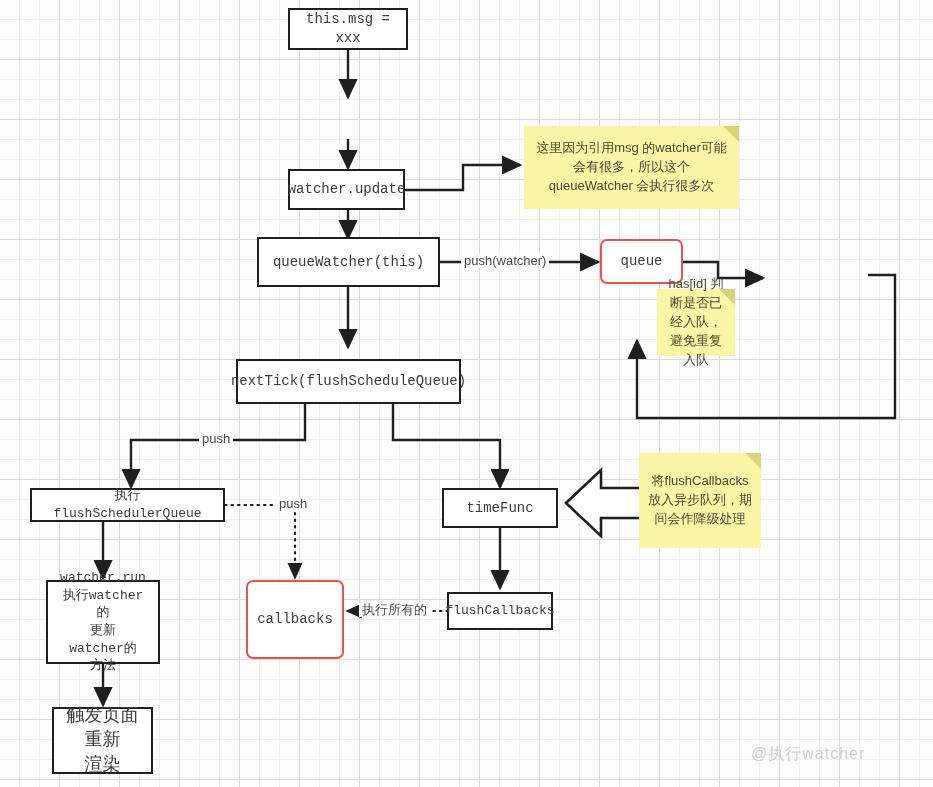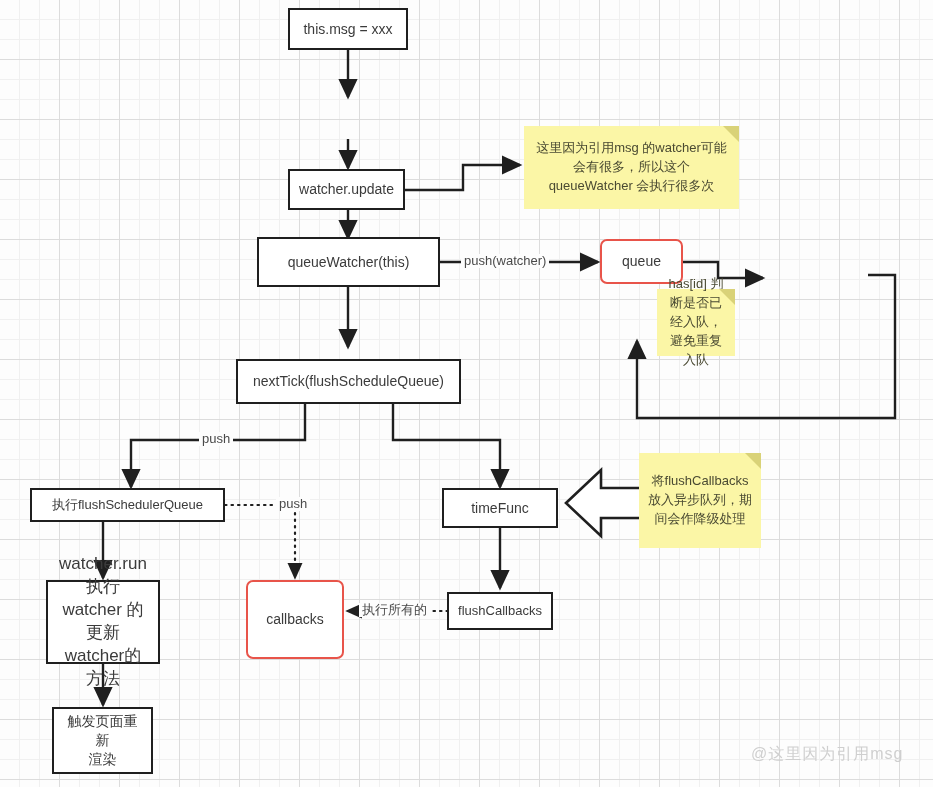--- a/index.html
+++ b/index.html
@@ -28,20 +28,21 @@
     box-sizing:border-box;
     background:#ffffff;
     border:2px solid #1f1f1f;
     display:flex;align-items:center;justify-content:center;
     text-align:center;
     color:#3b3b3b;
     font-size:14px;
     line-height:1.35;
     white-space:pre-line;
     padding:2px 12px;
+    font-family:Liberation Mono, monospace;
   }
   .node.red{
     border:2px solid #e8544a;
     border-radius:7px;
   }
   .note{
     position:absolute;
     box-sizing:border-box;
     background:#fbf6a6;
     color:#4a4a32;
@@ -137,30 +138,30 @@
   <div class="node" style="left:257px;top:237px;width:183px;height:50px;">queueWatcher(this)</div>
 
   <div class="node red" style="left:600px;top:239px;width:83px;height:45px;">queue</div>
 
   <div class="node" style="left:236px;top:347px;width:225px;height:45px;margin-top:12px;">nextTick(flushScheduleQueue)</div>
 
   <div class="node" style="left:30px;top:488px;width:195px;height:34px;font-size:13px;">执行flushSchedulerQueue</div>
 
   <div class="node" style="left:442px;top:488px;width:116px;height:40px;text-align:right;">timeFunc</div>
 
-  <div class="node" style="left:46px;top:580px;width:114px;height:84px;font-size:17px;">watcher.run
+  <div class="node" style="left:46px;top:580px;width:114px;height:84px;font-size:13px;">watcher.run
 执行watcher 的
 更新 watcher的
 方法</div>
 
   <div class="node red" style="left:246px;top:580px;width:98px;height:79px;">callbacks</div>
 
   <div class="node" style="left:447px;top:592px;width:106px;height:38px;font-size:13px;">flushCallbacks</div>
 
-  <div class="node" style="left:52px;top:707px;width:101px;height:67px;font-size:14px;">触发页面重新
+  <div class="node" style="left:52px;top:707px;width:101px;height:67px;font-size:18px;">触发页面重新
 渲染</div>
 
   <div class="note" style="left:524px;top:126px;width:215px;height:83px;">
     <span class="fold"></span>
     <span>这里因为引用msg 的watcher可能
 会有很多，所以这个
 queueWatcher 会执行很多次</span>
   </div>
 
 
@@ -181,15 +182,15 @@
   </div>
 
   <div class="edge-label" style="left:461px;top:254px;">push(watcher)</div>
 
   <div class="edge-label" style="left:199px;top:432px;">push</div>
 
   <div class="edge-label" style="left:276px;top:497px;">push</div>
 
   <div class="edge-label" style="left:359px;top:603px;">执行所有的</div>
 
-  <div class="watermark" style="left:751px;top:744px;">@这里因为引用msg</div>
+  <div class="watermark" style="left:751px;top:744px;">@执行watcher</div>
 
 </div>
 
 </body></html>

